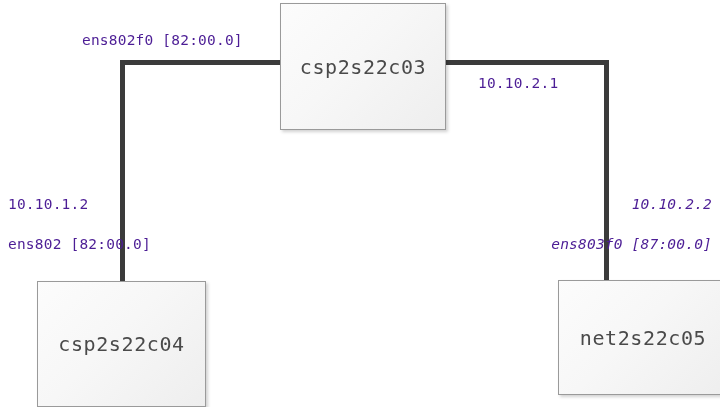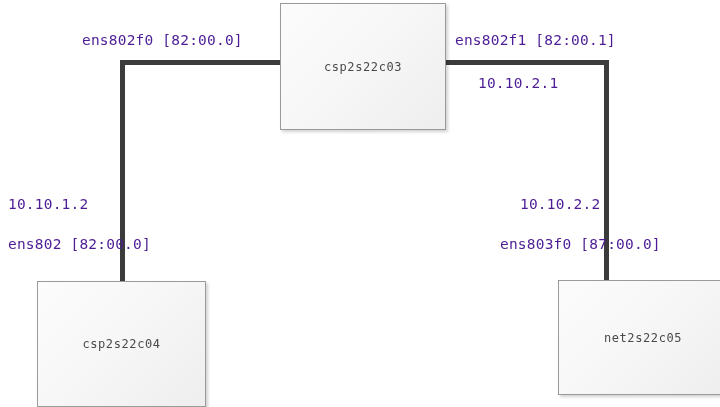--- a/index.html
+++ b/index.html
@@ -30,35 +30,35 @@
     box-sizing: border-box;
     border: 1px solid #9a9a9a;
     background: linear-gradient(135deg, #fcfcfc 0%, #f7f7f7 45%, #eeeeee 100%);
     box-shadow: 2px 2px 3px rgba(0,0,0,0.18);
     display: flex;
     align-items: center;
     justify-content: center;
   }
   .node-label {
     font-family: "DejaVu Sans Mono", "Liberation Mono", monospace;
-    font-size: 12px;
+    font-size: 20px;
     color: #4a4a4a;
     letter-spacing: 0.6px;
     white-space: nowrap;
   }
   .wire-label {
     position: absolute;
     font-family: "DejaVu Sans Mono", "Liberation Mono", monospace;
     font-size: 14.5px;
     color: #4c1d95;
     letter-spacing: 0.2px;
     white-space: nowrap;
   }
   .lbl-left  { text-align: left; }
-  .lbl-right { text-align: left; }
+  .lbl-right { text-align: right; font-style: italic; }
 
   #node-csp2s22c03 { left: 280px; top: 3px;   width: 166px; height: 127px; }
   #node-csp2s22c04 { left: 37px;  top: 281px; width: 169px; height: 126px; }
   #node-net2s22c05 { left: 522px; top: 280px; width: 170px; height: 115px; margin-left: 36px; }
 
   #label-ens802f0      { left: 82px;  top: 32px;  }
   #label-ens802f1      { left: 455px; top: 32px;  }
   #label-ip-10-10-1-1  { left: 148px; top: 75px;  }
   #label-ip-10-10-2-1  { left: 478px; top: 75px;  }
   #label-ip-10-10-1-2  { left: 8px;   top: 196px; }
@@ -85,21 +85,20 @@
   <div class="node" id="node-csp2s22c04">
     <span class="node-label">csp2s22c04</span>
   </div>
 
   <div class="node" id="node-net2s22c05">
     <span class="node-label">net2s22c05</span>
   </div>
 
   <div class="wire-label lbl-left" id="label-ens802f0">ens802f0 [82:00.0]</div>
 
-  <div class="wire-label lbl-left" id="label-ens802f1">ens802f1 [82:00.1]</div>
 
 
   <div class="wire-label lbl-left" id="label-ip-10-10-2-1">10.10.2.1</div>
 
   <div class="wire-label lbl-left" id="label-ip-10-10-1-2">10.10.1.2</div>
 
   <div class="wire-label lbl-left" id="label-ens802">ens802 [82:00.0]</div>
 
   <div class="wire-label lbl-right" id="label-ip-10-10-2-2">10.10.2.2</div>
 

